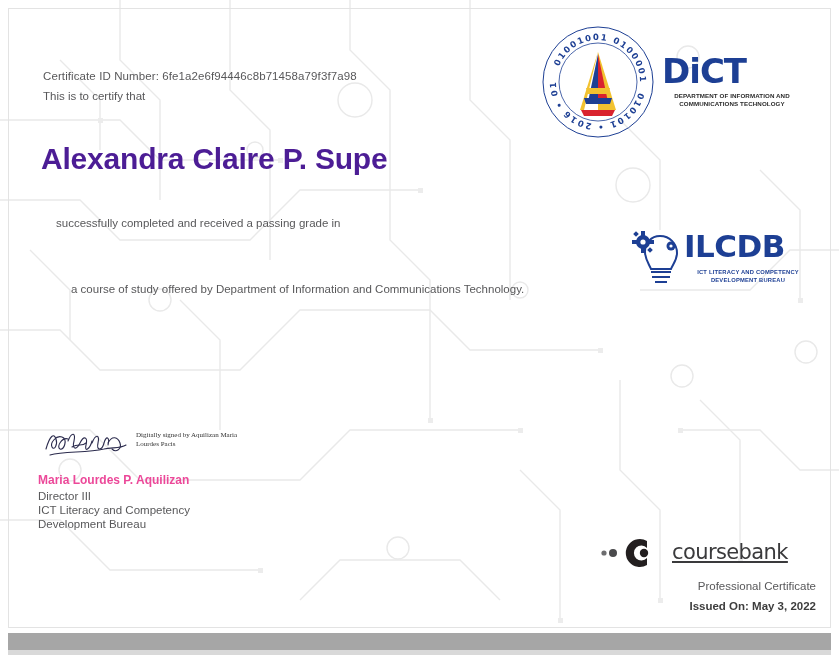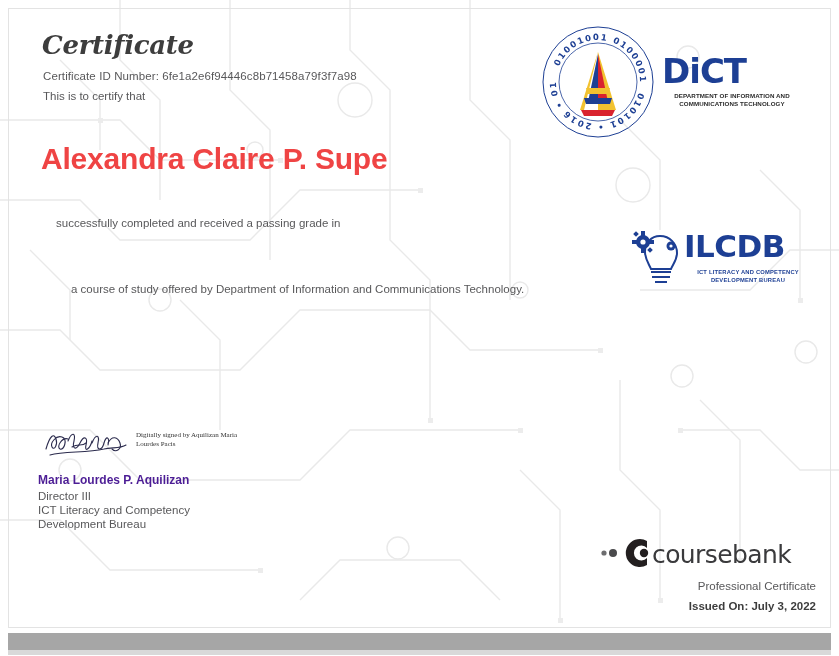--- a/index.html
+++ b/index.html
@@ -86,21 +86,21 @@
     top: 90px;
     font-size: 11.5px;
     color: #58585a;
   }
   .recipient {
     position: absolute;
     left: 41px;
     top: 142px;
     font-size: 30px;
     font-weight: bold;
-    color: #ef4444;
+    color: #4c1d95;
     letter-spacing: -0.2px;
   }
   .passing-line {
     position: absolute;
     left: 56px;
     top: 217px;
     font-size: 11.5px;
     color: #58585a;
   }
   .course {
@@ -143,21 +143,21 @@
     line-height: 9px;
     color: #333;
     width: 120px;
   }
   .sig-name {
     position: absolute;
     left: 0px;
     top: 48px;
     font-size: 12px;
     font-weight: bold;
-    color: #4c1d95;
+    color: #ec4899;
   }
   .sig-role {
     position: absolute;
     left: 0px;
     top: 64px;
     font-size: 11.5px;
     line-height: 14px;
     color: #58585a;
     width: 230px;
   }
@@ -237,26 +237,27 @@
   
   .cb-wrap {
     position: absolute;
     left: 600px;
     top: 528px;
     width: 216px;
     height: 86px;
   }
   .cb-word {
     position: absolute;
-    left: 52px;
+    left: 72px;
     top: 12px;
     font-family: "DejaVu Sans", sans-serif;
-    font-size: 25px;
+    font-size: 21px;
     color: #3a3a3c;
     letter-spacing: -0.6px;
+    text-decoration: underline;
   }
   .cb-prof {
     position: absolute;
     right: 0px;
     top: 52px;
     font-size: 11.5px;
     color: #58585a;
     text-align: right;
     width: 216px;
   }
@@ -322,21 +323,20 @@
       <rect x="738" y="558" width="5" height="5"></rect>
       <rect x="558" y="618" width="5" height="5"></rect>
       <rect x="428" y="418" width="5" height="5"></rect>
       <rect x="798" y="298" width="5" height="5"></rect>
       <rect x="678" y="428" width="5" height="5"></rect>
     </g>
   </svg>
 
   <div class="paper"></div>
 
-  <div class="title">Certificate</div>
 
   <div class="cert-id">Certificate ID Number: 6fe1a2e6f94446c8b71458a79f3f7a98</div>
 
   <div class="certify-line">This is to certify that</div>
 
   <div class="recipient">Alexandra Claire P. Supe</div>
 
   <div class="passing-line">successfully completed and received a passing grade in</div>
 
 
@@ -429,19 +429,19 @@
 
   <div class="cb-wrap">
     <svg style="position:absolute;left:0;top:8px;width:58px;height:34px;" viewBox="0 0 58 34" xmlns="http://www.w3.org/2000/svg">
       <circle cx="4" cy="17" r="2.6" fill="#6d6d6f"></circle>
       <circle cx="13" cy="17" r="4" fill="#4a4a4c"></circle>
       <path d="M47,5 A14,14 0 1 0 47,29 L47,22 A7.5,7.5 0 1 1 47,12 Z" fill="#231f20"></path>
       <circle cx="44" cy="17" r="4.2" fill="#231f20"></circle>
     </svg>
     <div class="cb-word">coursebank</div>
     <div class="cb-prof">Professional Certificate</div>
-    <div class="cb-issued">Issued On: July 3, 2022</div>
+    <div class="cb-issued">Issued On: May 3, 2022</div>
   </div>
 
   <div class="bottom-bar-shadow"></div>
   <div class="bottom-bar"></div>
 
 </div>
 
 </body></html>

